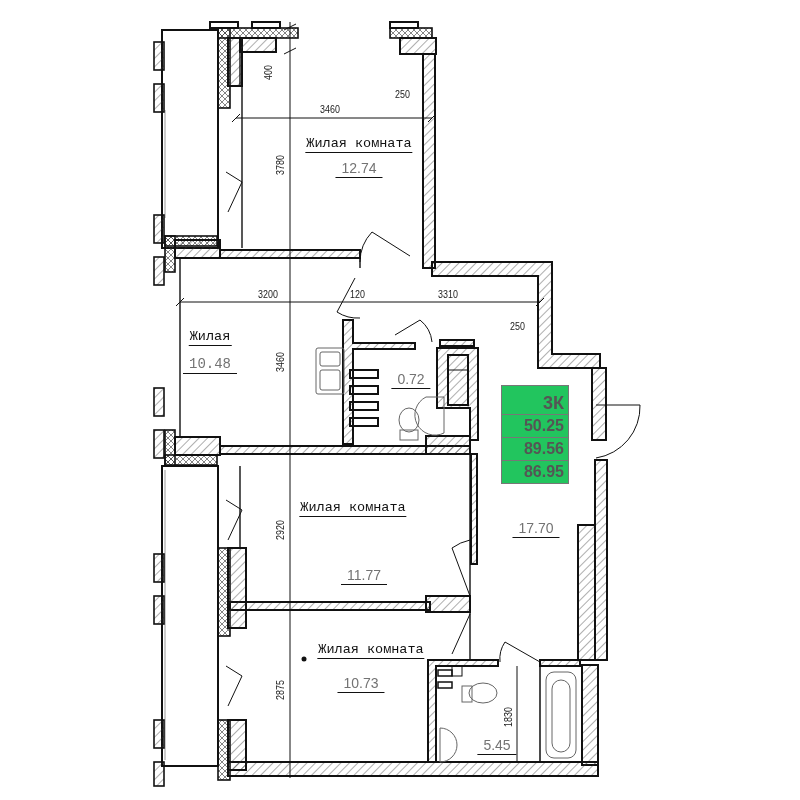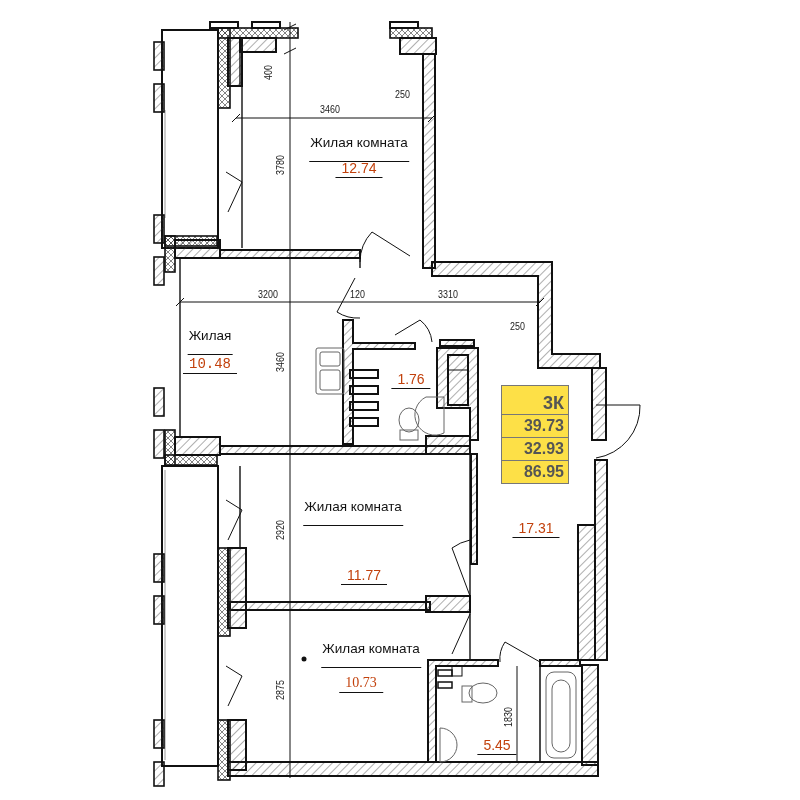--- a/index.html
+++ b/index.html
@@ -1,26 +1,26 @@
 <!DOCTYPE html>
 <html><head>
 <meta charset="utf-8">
 <style>
   html, body { margin:0; padding:0; background:#ffffff; }
   body { width:800px; height:800px; position:relative; overflow:hidden;
          font-family:"Liberation Sans", sans-serif; }
   #plan { position:absolute; left:0; top:0; width:800px; height:800px; }
   .room-label { position:absolute; font-size:13.5px; color:#111; white-space:nowrap;
                 transform:translateX(-50%); text-align:center; }
-  .room-label span.ul { display:inline-block; border-bottom:1.3px solid #111; padding:0 1px 11px; }
-  .area { position:absolute; font-size:14px; color:#c2410c; white-space:nowrap; transform:translateX(-50%); }
+  .room-label span.ul { display:inline-block; border-bottom:1.3px solid #111; padding:0 1px 1px;font-family:Liberation Mono, monospace; }
+  .area { position:absolute; font-size:14px; color:#737373; white-space:nowrap; transform:translateX(-50%); }
   .area span { display:inline-block; border-bottom:1.3px solid #111; padding:0 6px 1px; }
   .dim { position:absolute; font-size:10.5px; color:#222; white-space:nowrap; transform:scaleX(0.85); transform-origin:left top; }
   .dim.v { transform:rotate(-90deg) scaleX(0.85); transform-origin:left top; }
-  .stats { position:absolute; left:501px; top:385px; width:66px; border:1px solid #777; background:#fde047; }
+  .stats { position:absolute; left:501px; top:385px; width:66px; border:1px solid #777; background:#22c55e; }
   .stats .row { height:22px; border-top:1px solid #777; text-align:right; padding-right:4px;
                 font-size:16px; font-weight:bold; color:#555; line-height:22px; transform-origin:right; }
   .stats .row:first-child { border-top:none; height:28px; line-height:34px; font-size:18px; }
 </style>
 </head>
 <body>
 
 <svg id="plan" viewBox="0 0 800 800" xmlns="http://www.w3.org/2000/svg">
   <defs>
     <pattern id="hatch" width="6" height="6" patternUnits="userSpaceOnUse" patternTransform="rotate(45)">
@@ -185,43 +185,43 @@
 
   <circle cx="304" cy="659" r="2.5" fill="#111"></circle>
 </svg>
 
 <div class="room-label" style="left:359px;top:135px;"><span class="ul">Жилая комната</span></div>
 <div class="area" style="left:359px;top:160px;"><span>12.74</span></div>
 
 <div class="room-label" style="left:210px;top:328px;"><span class="ul">Жилая</span></div>
 <div class="area" style="left:210px;top:356px;font-family:Liberation Mono, monospace;"><span>10.48</span></div>
 
-<div class="area" style="left:411px;top:371px;"><span>1.76</span></div>
+<div class="area" style="left:411px;top:371px;"><span>0.72</span></div>
 
 <div class="room-label" style="left:353px;top:499px;"><span class="ul">Жилая комната</span></div>
 <div class="area" style="left:364px;top:567px;"><span>11.77</span></div>
 
-<div class="area" style="left:536px;top:520px;"><span>17.31</span></div>
+<div class="area" style="left:536px;top:520px;"><span>17.70</span></div>
 
 <div class="room-label" style="left:371px;top:641px;"><span class="ul">Жилая комната</span></div>
-<div class="area" style="left:361px;top:675px;font-family:Liberation Serif, serif;"><span>10.73</span></div>
+<div class="area" style="left:361px;top:675px;"><span>10.73</span></div>
 
 <div class="area" style="left:497px;top:737px;"><span>5.45</span></div>
 
 <div class="dim v" style="left:262px;top:80px;">400</div>
 <div class="dim" style="left:395px;top:88px;">250</div>
 <div class="dim" style="left:320px;top:103px;">3460</div>
 <div class="dim v" style="left:274px;top:175px;">3780</div>
 <div class="dim" style="left:258px;top:288px;">3200</div>
 <div class="dim" style="left:350px;top:288px;">120</div>
 <div class="dim" style="left:438px;top:288px;">3310</div>
 <div class="dim" style="left:510px;top:320px;">250</div>
 <div class="dim v" style="left:274px;top:372px;">3460</div>
 <div class="dim v" style="left:274px;top:540px;">2920</div>
 <div class="dim v" style="left:274px;top:700px;">2875</div>
 <div class="dim v" style="left:502px;top:727px;">1830</div>
 
 <div class="stats">
   <div class="row">3К</div>
-  <div class="row">39.73</div>
-  <div class="row">32.93</div>
+  <div class="row">50.25</div>
+  <div class="row">89.56</div>
   <div class="row">86.95</div>
 </div>
 
 </body></html>

